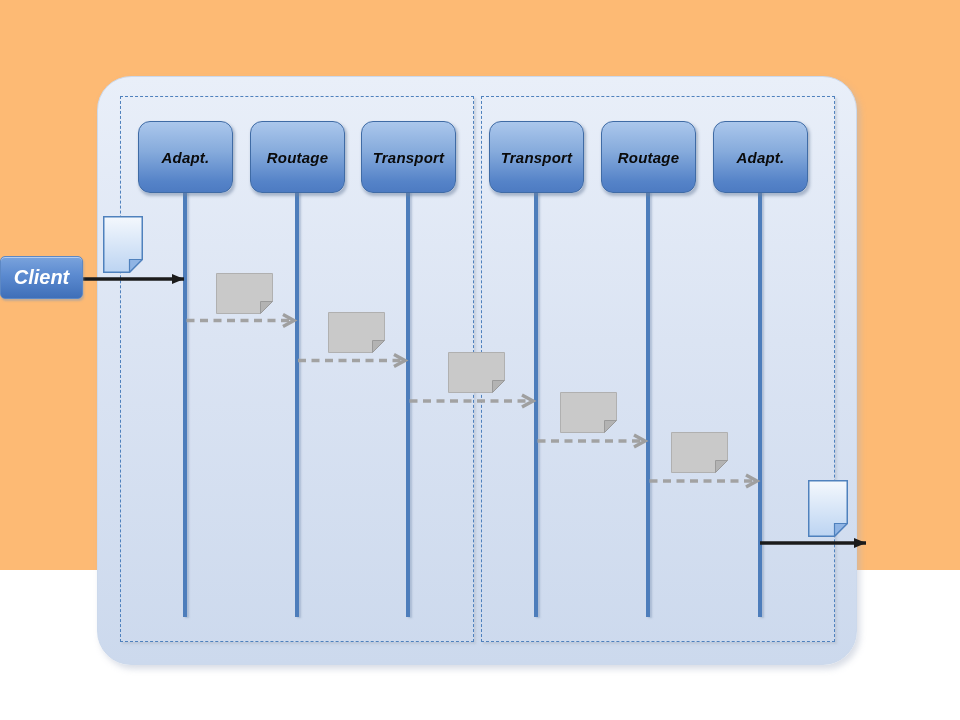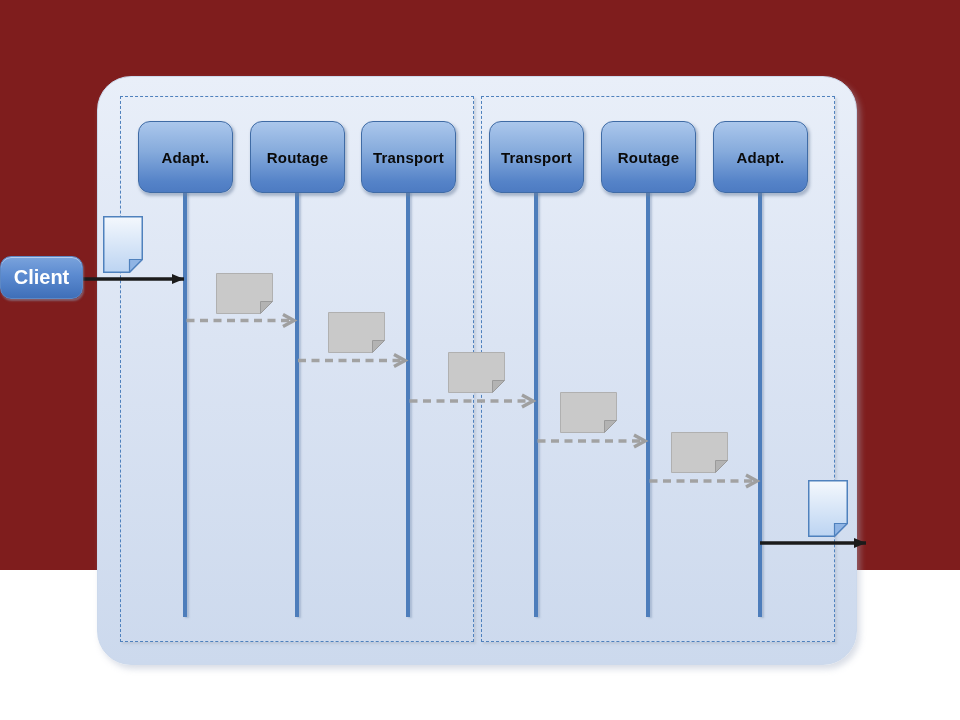--- a/index.html
+++ b/index.html
@@ -1,20 +1,20 @@
 <!DOCTYPE html>
 <html><head>
 <meta charset="utf-8">
 <style>
   html,body{margin:0;padding:0;}
   body{
     width:960px;height:720px;background:#ffffff;overflow:hidden;
     font-family:"Liberation Sans", sans-serif;
   }
-  .slide{position:relative;width:960px;height:570px;background:#7f1d1d;}
+  .slide{position:relative;width:960px;height:570px;background:#fdba74;font-style:italic;}
 
   .panel{
     position:absolute;left:97px;top:76px;width:758px;height:587px;
     border-radius:34px;
     background:linear-gradient(180deg,#e9eff9 0%,#dbe4f3 45%,#ccd9ed 100%);
     border:1px solid #ccd9ec;
     box-shadow:3px 4px 6px rgba(170,180,200,0.45);
   }
   .group{
     position:absolute;top:96px;height:544px;
@@ -40,21 +40,21 @@
     position:absolute;top:191px;height:426px;width:3.5px;
     background:#4d7dbb;
     box-shadow:2px 1px 2px rgba(140,160,190,0.55);
   }
   .lifeline.l0{left:183.2px;} .lifeline.l1{left:295.2px;} .lifeline.l2{left:406.2px;}
   .lifeline.l3{left:534.2px;} .lifeline.l4{left:646.2px;} .lifeline.l5{left:758.2px;}
 
   .endpoint{
     position:absolute;height:41px;
     background:linear-gradient(180deg,#7aa3dc 0%,#5b8ad0 45%,#3f6fb8 100%);
-    border:1px solid #5d88c4;border-radius:11px;
+    border:1px solid #5d88c4;border-radius:5px;
     box-shadow:inset 0 1px 0 rgba(255,255,255,0.45),1px 2px 2px rgba(140,155,180,0.5);
     display:flex;align-items:center;justify-content:center;
     color:#ffffff;font-size:20px;font-weight:bold;
   }
   .endpoint.client{left:0;top:256px;width:81px;}
   .endpoint.service{left:871px;top:519px;width:86px;}
 
   .arrows{position:absolute;left:0;top:0;width:960px;height:720px;pointer-events:none;}
 
   .doc{position:absolute;}

